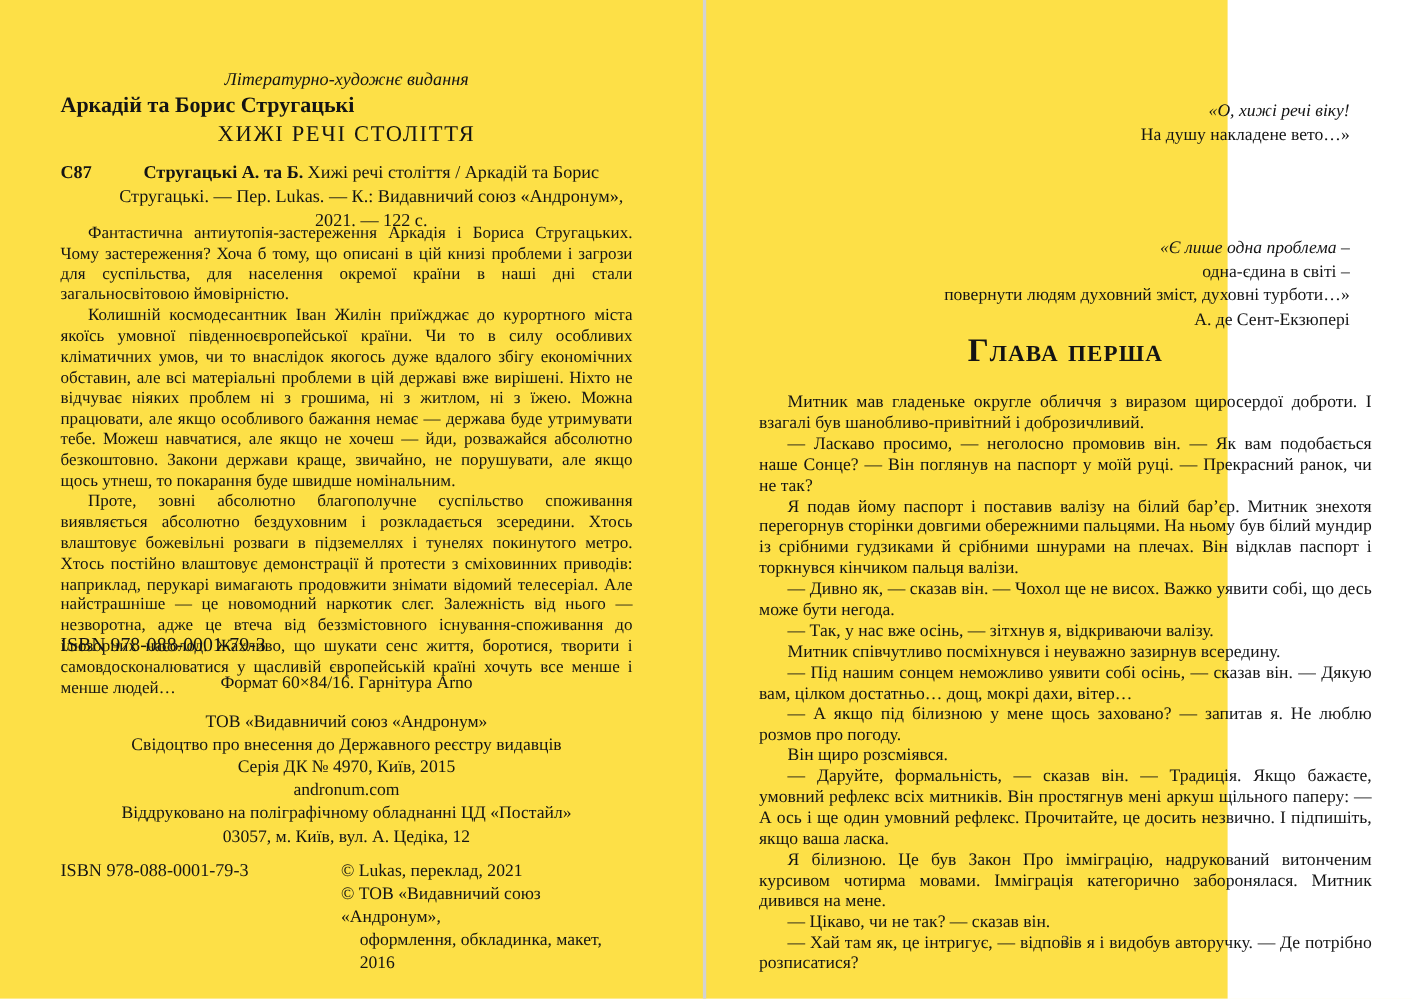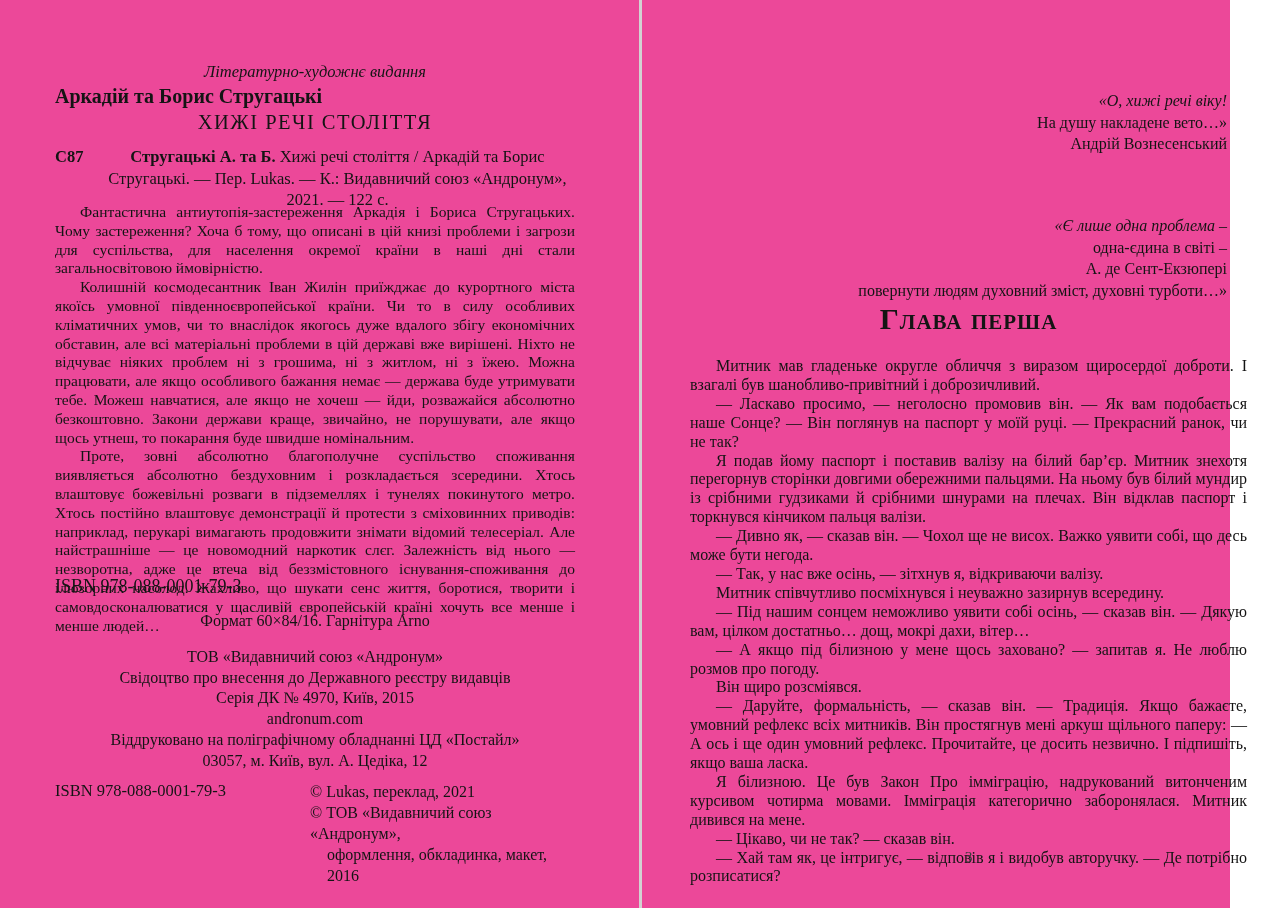--- a/index.html
+++ b/index.html
@@ -4,21 +4,21 @@
 <style>
   * { margin: 0; padding: 0; box-sizing: border-box; }
   html, body {
     width: 1284px; height: 908px;
     background: #ffffff;
     font-family: "Liberation Serif", "DejaVu Serif", serif;
     color: #141414;
     overflow: hidden;
     position: relative;
   }
-  .spread { position: absolute; inset: 0; width: 1230px; height: 908px; background: #ec4899; }
+  .spread { position: absolute; inset: 0; width: 1116px; height: 908px; background: #fde047; }
   .page-divider {
     position: absolute; left: 639px; top: 0;
     width: 3px; height: 908px;
     background: #d2d2d2;
   }
   .page { position: absolute; top: 0; height: 908px; }
   .page-left  { left: 55px;  width: 520px; }
   .page-right { left: 690px; width: 557px; }
 
   .abs { position: absolute; left: 0; right: 0; }
@@ -115,28 +115,27 @@
 
   </div>
 
   <div class="page-divider"></div>
 
   <div class="page page-right">
 
     <div class="abs epigraph epigraph-1">
       <div class="ep-italic">«О, хижі речі віку!</div>
       <div>На душу накладене вето…»</div>
-      <div>Андрій Вознесенський</div>
     </div>
 
     <div class="abs epigraph epigraph-2">
       <div class="ep-italic">«Є лише одна проблема –</div>
       <div>одна-єдина в світі –</div>
+      <div>повернути людям духовний зміст, духовні турботи…»</div>
       <div>А. де Сент-Екзюпері</div>
-      <div>повернути людям духовний зміст, духовні турботи…»</div>
     </div>
 
     <div class="abs chapter-title">Глава перша</div>
 
     <div class="abs body-text">
         <p>Митник мав гладеньке округле обличчя з виразом щиросердої доброти. І взагалі був шанобливо-привітний і доброзичливий.</p>
         <p>— Ласкаво просимо, — неголосно промовив він. — Як вам подобається наше Сонце? — Він поглянув на паспорт у моїй руці. — Прекрасний ранок, чи не так?</p>
         <p>Я подав йому паспорт і поставив валізу на білий бар’єр. Митник знехотя перегорнув сторінки довгими обережними пальцями. На ньому був білий мундир із срібними гудзиками й срібними шнурами на плечах. Він відклав паспорт і торкнувся кінчиком пальця валізи.</p>
         <p>— Дивно як, — сказав він. — Чохол ще не висох. Важко уявити собі, що десь може бути негода.</p>
         <p>— Так, у нас вже осінь, — зітхнув я, відкриваючи валізу.</p>

